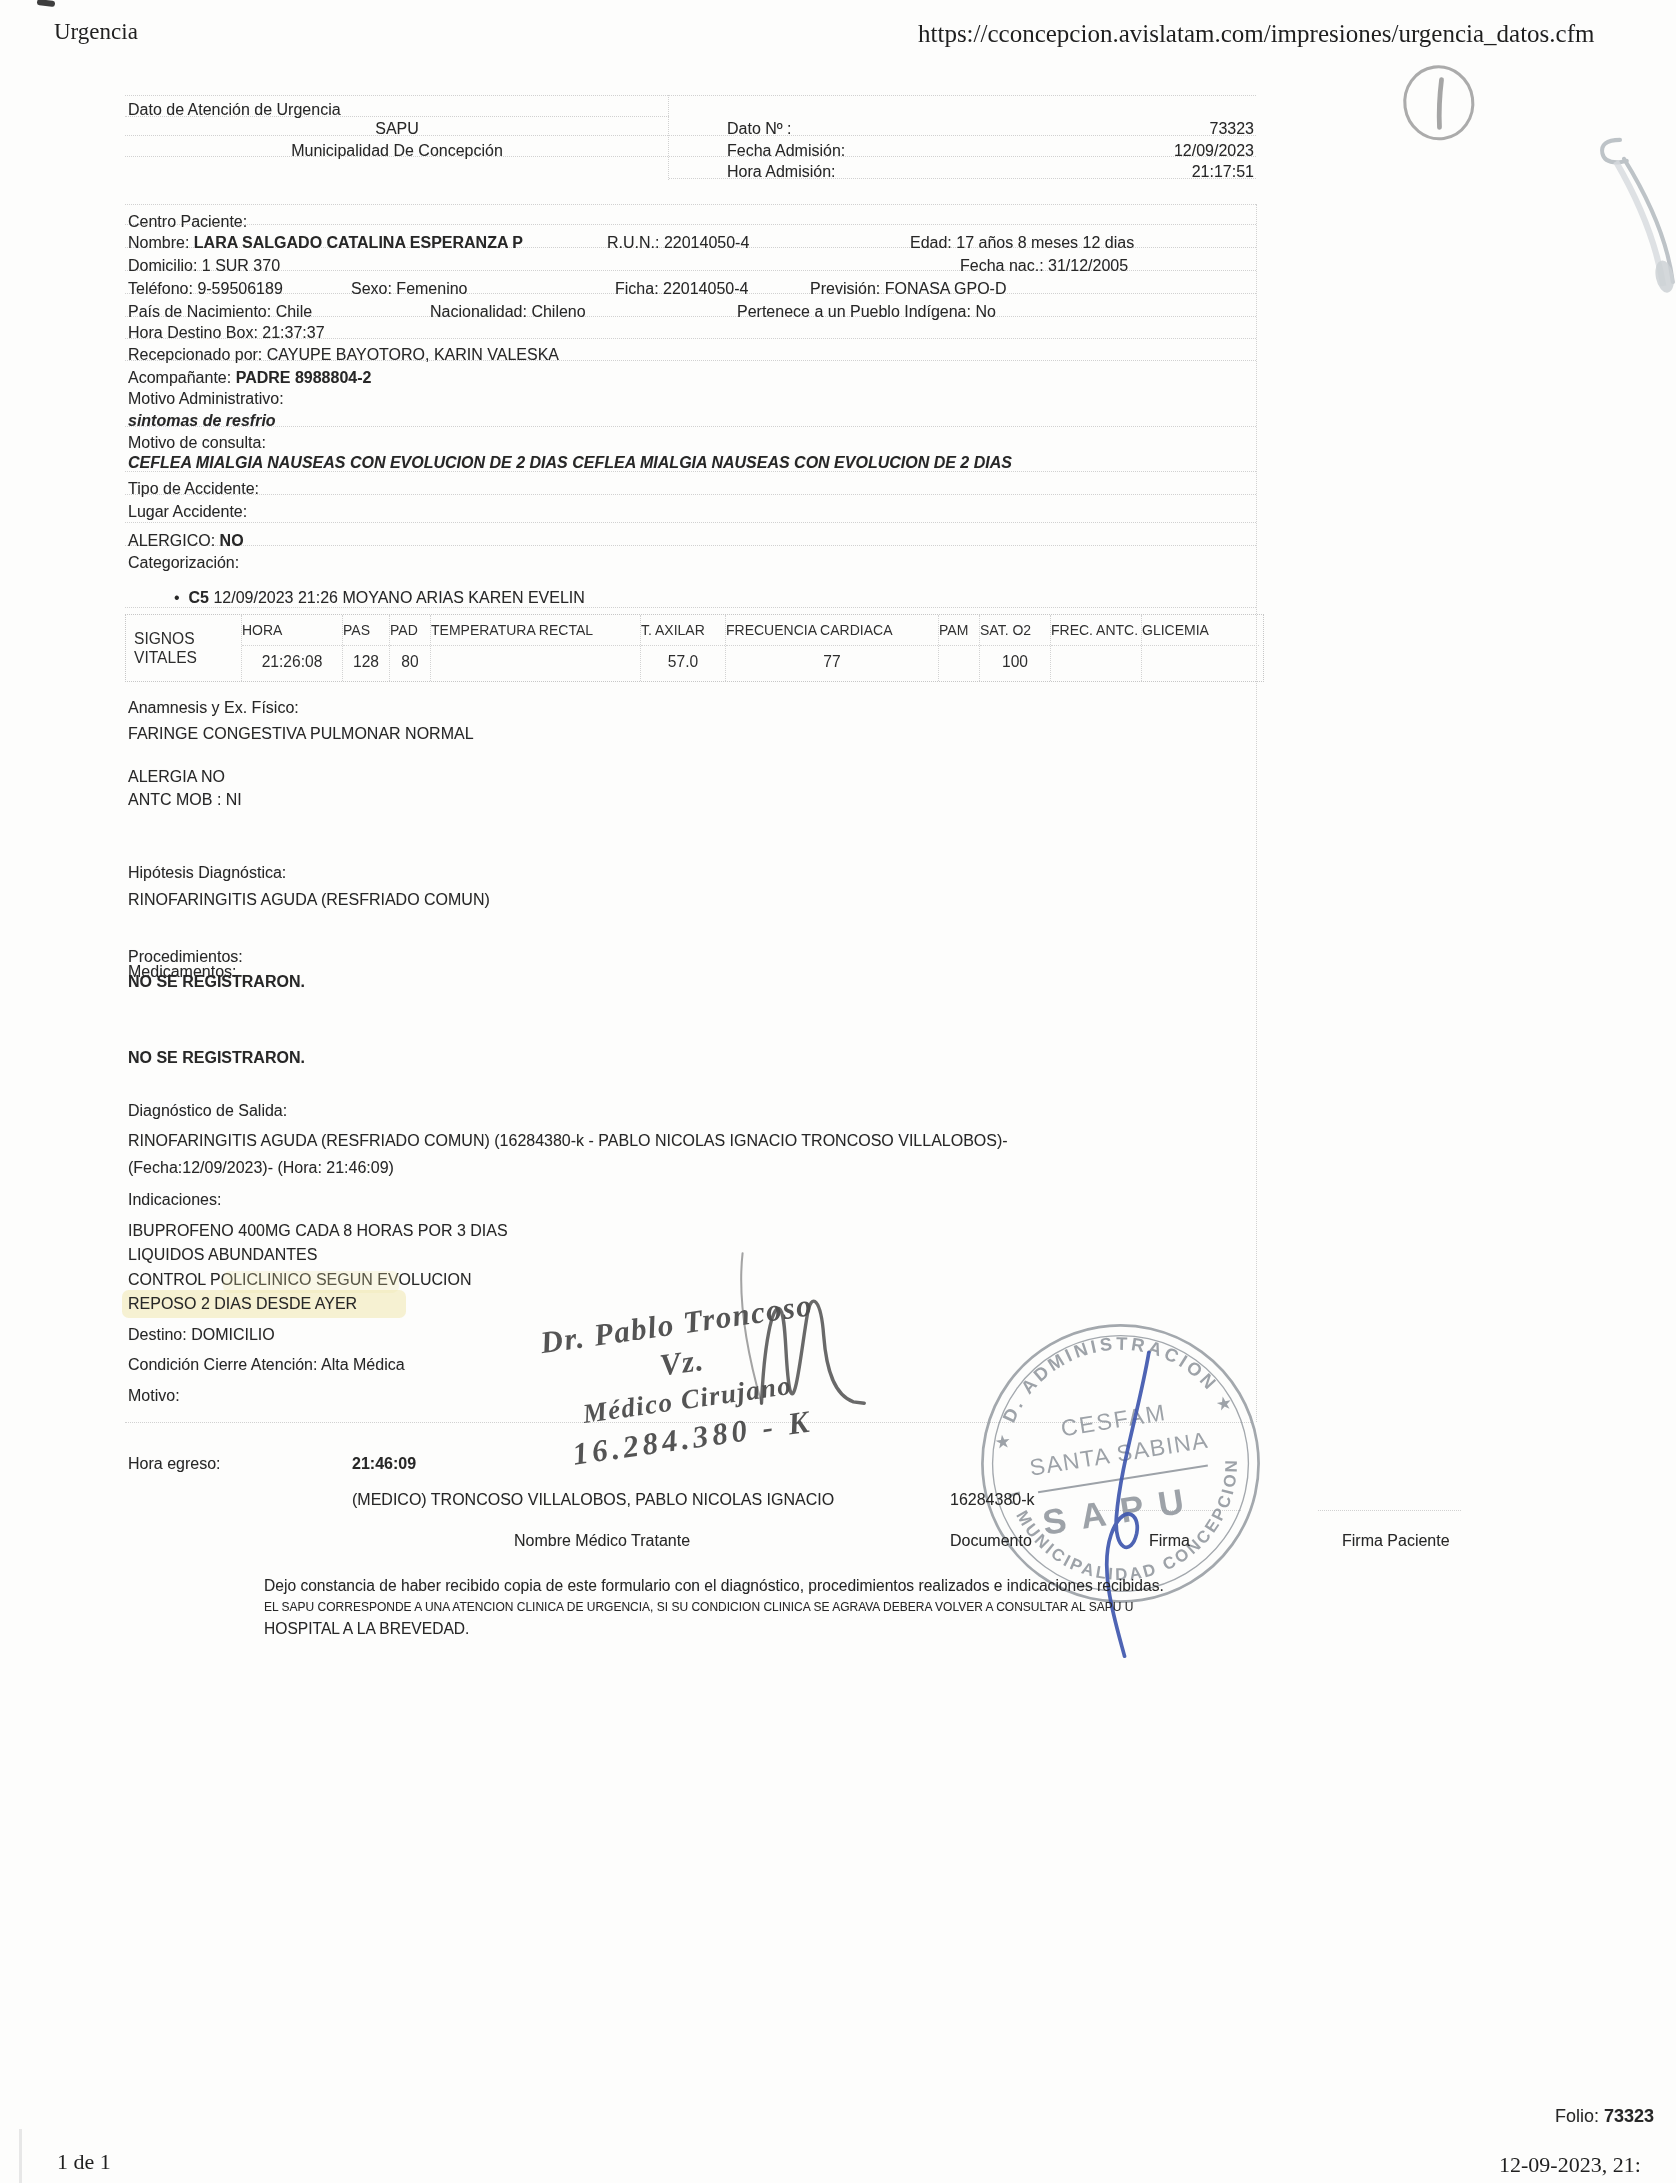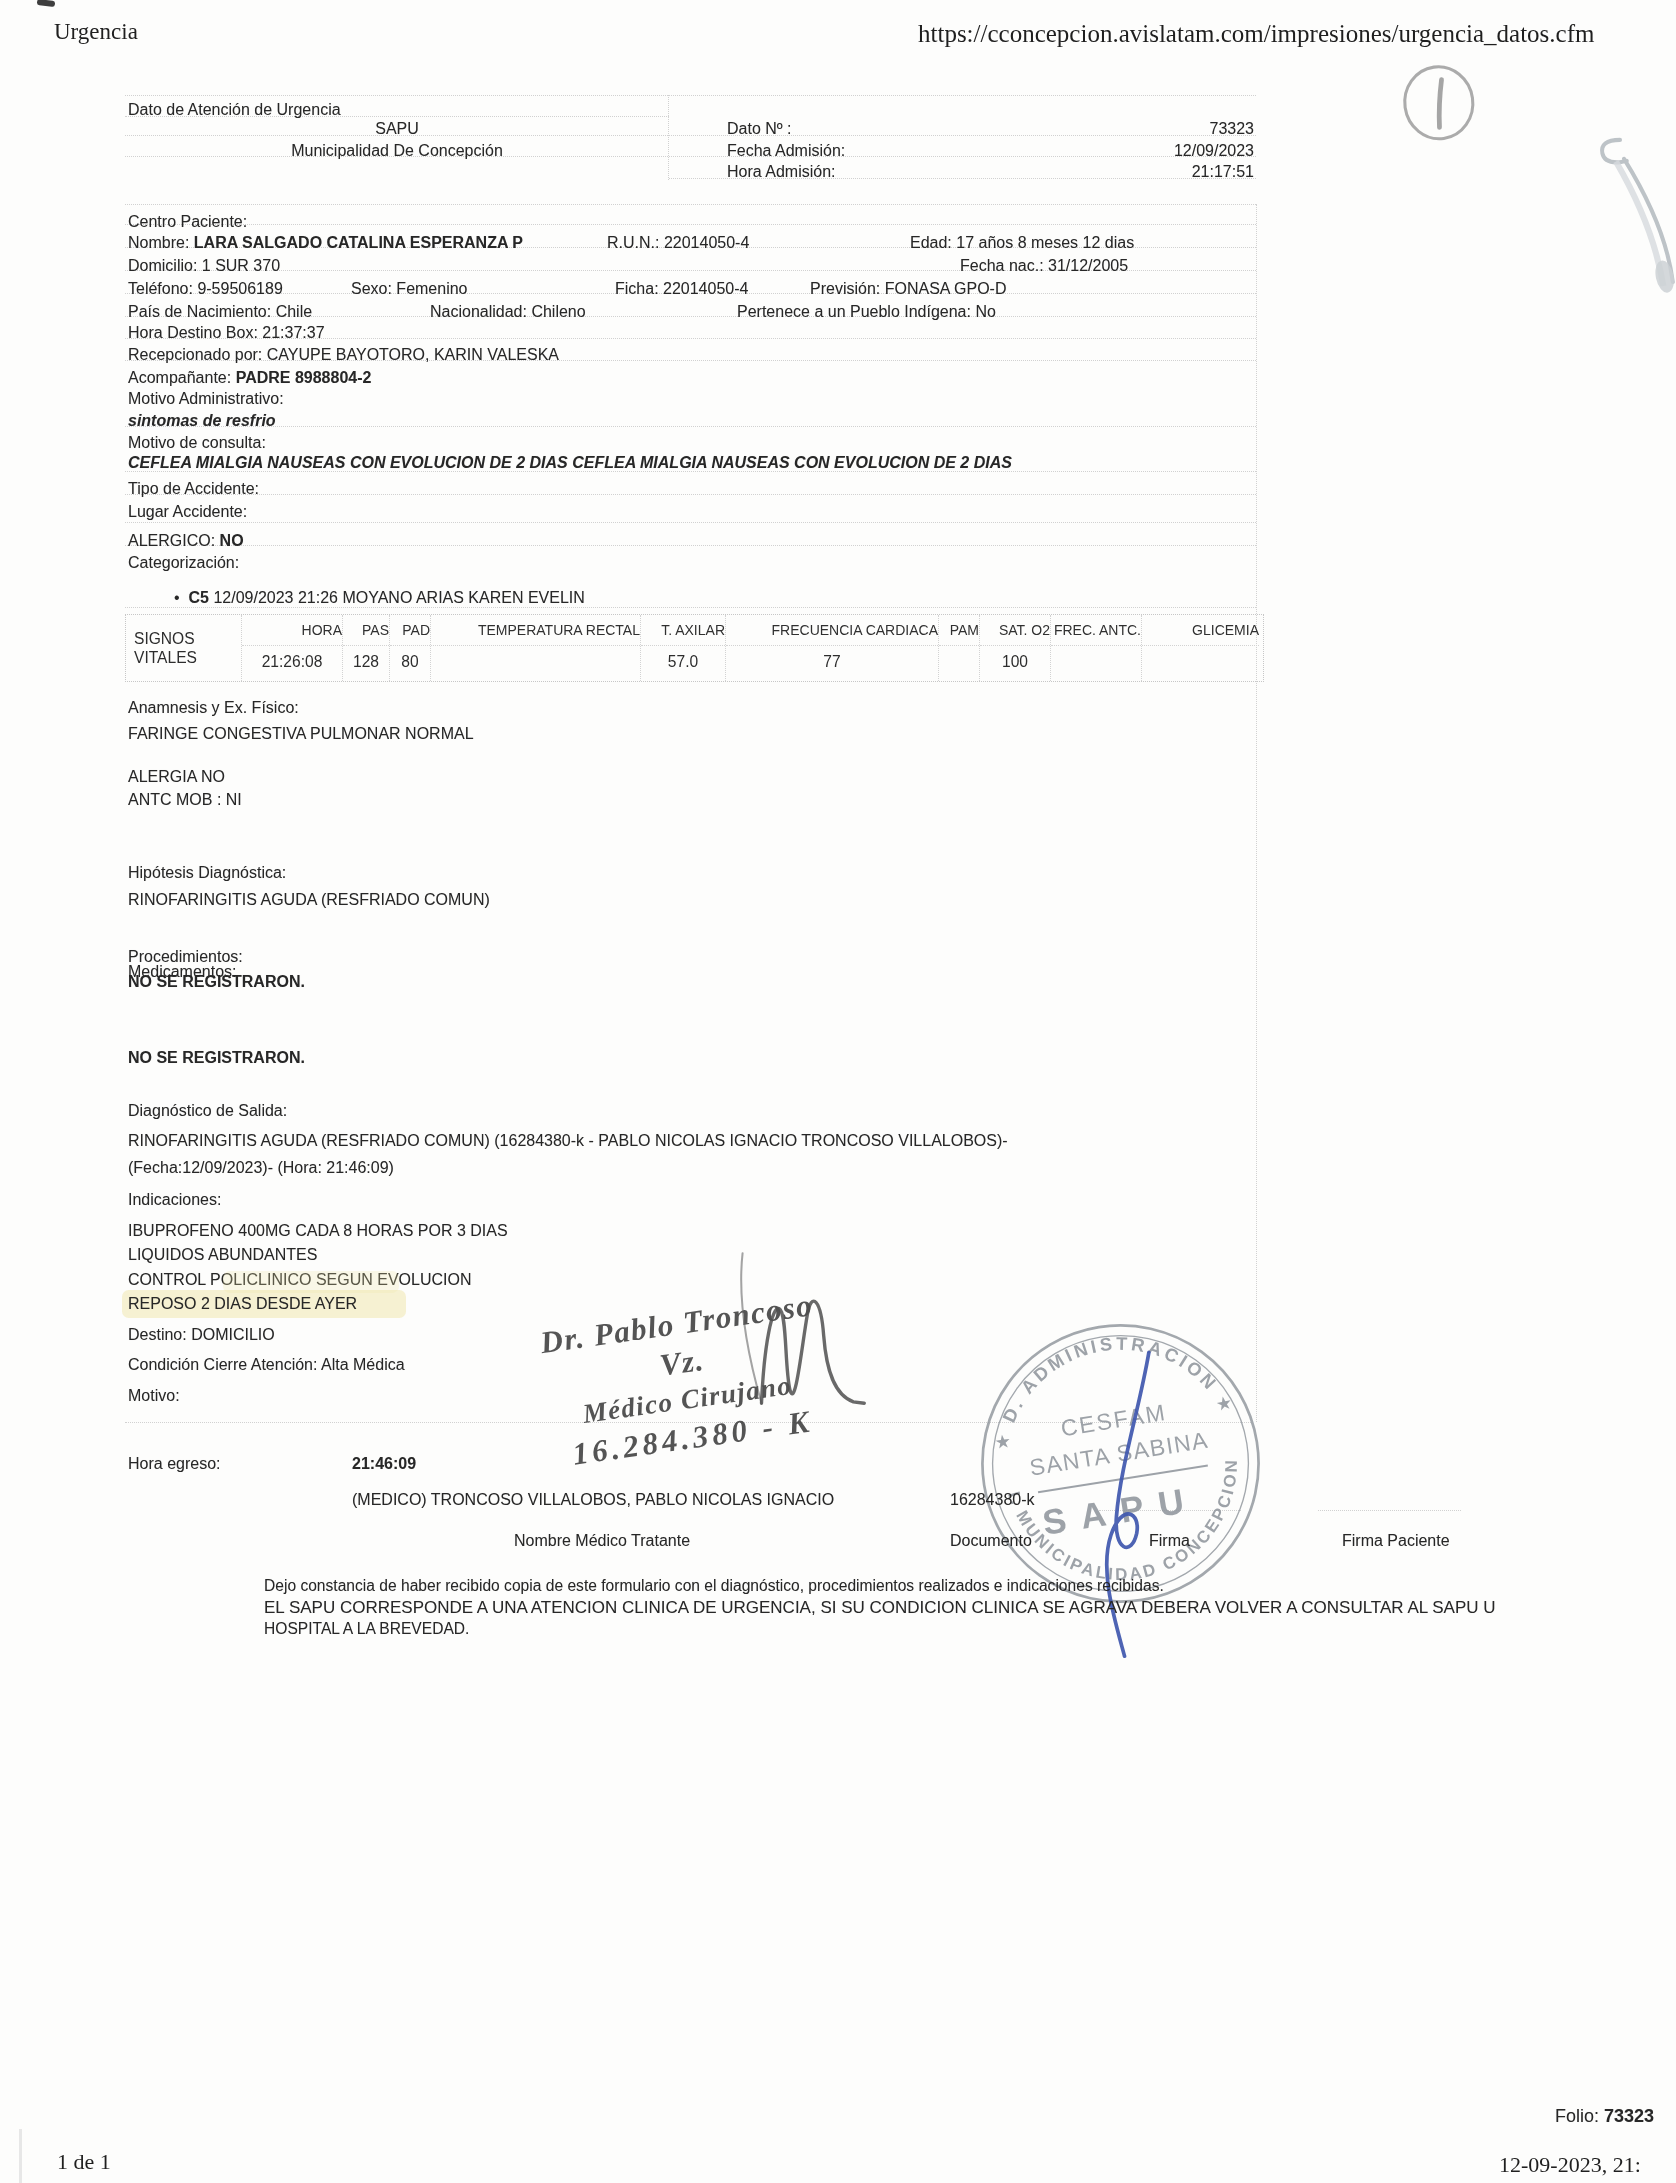--- a/index.html
+++ b/index.html
@@ -18,21 +18,21 @@
   .bi{font-weight:bold;font-style:italic}
   .serif{font-family:"Liberation Serif","DejaVu Serif",serif;color:#1f1f1f;text-shadow:none}
   .dl{position:absolute;height:0;border-top:1.4px dotted #c7c7c7;opacity:.8}
   .dlv{position:absolute;width:0;border-left:1.4px dotted #c7c7c7;opacity:.8}
   .rt{text-align:right}
   .ct{text-align:center}
   
   .vt{position:absolute;left:125px;top:614px;width:1139px;display:flex;border:1.4px dotted #c6c6c6;box-sizing:border-box;opacity:.97}
   .vt .lab{width:115px;box-sizing:border-box;display:flex;flex-direction:column;justify-content:center;padding-left:8px;font-size:15.6px;line-height:19px;color:#272727}
   .vt .col{border-left:1.4px dotted #d2d2d2;box-sizing:border-box;display:flex;flex-direction:column}
-  .vt .h{height:30px;line-height:30px;text-align:right;font-size:14px;color:#2a2a2a;border-bottom:1.4px dotted #d2d2d2;white-space:nowrap;overflow:hidden}
+  .vt .h{height:30px;line-height:30px;text-align:left;font-size:14px;color:#2a2a2a;border-bottom:1.4px dotted #d2d2d2;white-space:nowrap;overflow:hidden}
   .vt .v{height:35px;line-height:32px;text-align:center;font-size:15.6px;color:#272727}
   
   .drstamp{
     position:absolute;left:513px;top:1327px;width:325px;
     transform:rotate(-8deg);transform-origin:left top;
     font-family:"Liberation Serif","DejaVu Serif",serif;
     font-weight:bold;font-style:italic;color:#3d3d3d;opacity:.88;
     text-align:center;letter-spacing:1.4px;
   }
   .ds1{font-size:31px;line-height:39px}
@@ -240,19 +240,19 @@
 <div class="t" style="left:128px;top:1454px">Hora egreso:</div>
 <div class="t b" style="left:352px;top:1454px">21:46:09</div>
 <div class="t" style="left:352px;top:1490px">(MEDICO) TRONCOSO VILLALOBOS, PABLO NICOLAS IGNACIO</div>
 <div class="t" style="left:950px;top:1490px">16284380-k</div>
 <div class="t" style="left:514px;top:1531px">Nombre Médico Tratante</div>
 <div class="t" style="left:950px;top:1531px">Documento</div>
 <div class="t" style="left:1149px;top:1531px">Firma</div>
 <div class="t" style="left:1342px;top:1531px">Firma Paciente</div>
 
 <div class="t" style="left:264px;top:1576px;font-size:15.6px">Dejo constancia de haber recibido copia de este formulario con el diagnóstico, procedimientos realizados e indicaciones recibidas.</div>
-<div class="t" style="left:264px;top:1598px;font-size:17px">EL SAPU CORRESPONDE A UNA ATENCION CLINICA DE URGENCIA, SI SU CONDICION CLINICA SE AGRAVA DEBERA VOLVER A CONSULTAR AL SAPU U</div>
+<div class="t" style="left:264px;top:1598px;font-size:12px">EL SAPU CORRESPONDE A UNA ATENCION CLINICA DE URGENCIA, SI SU CONDICION CLINICA SE AGRAVA DEBERA VOLVER A CONSULTAR AL SAPU U</div>
 <div class="t" style="left:264px;top:1619px;font-size:15.6px">HOSPITAL A LA BREVEDAD.</div>
 
 <div class="t" style="left:1555px;top:2107px;font-size:18px"><span>Folio:</span> <span class="b">73323</span></div>
 <div class="t serif" style="left:57px;top:2152px;font-size:22px">1 de 1</div>
 <div class="t serif" style="left:1499px;top:2155px;font-size:22px">12-09-2023, 21:</div>
 
 
 </body></html>

